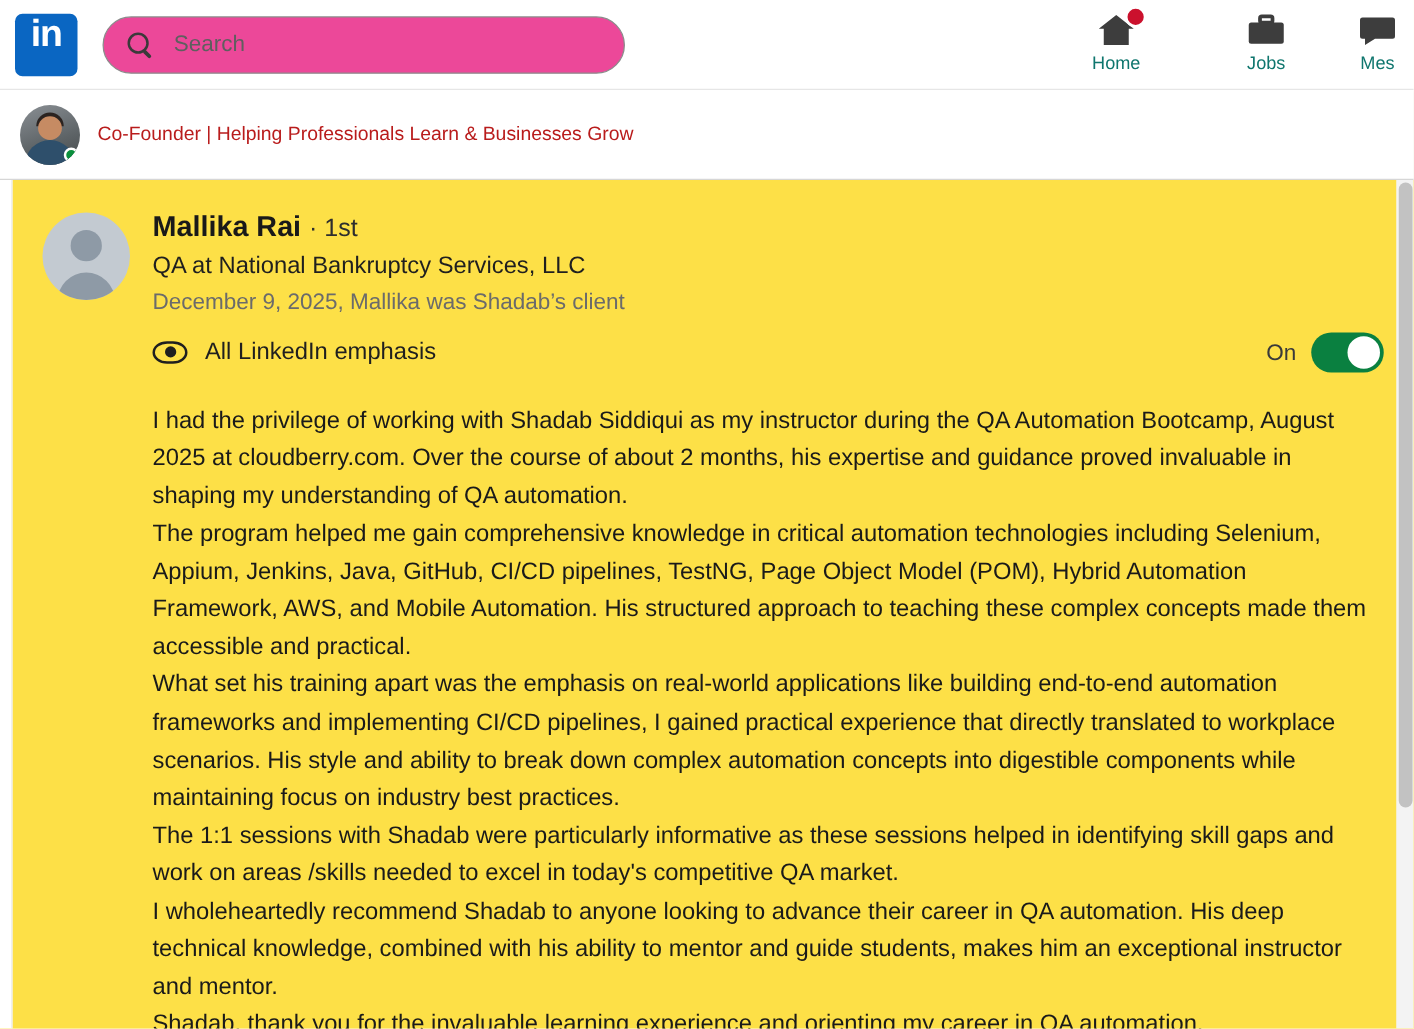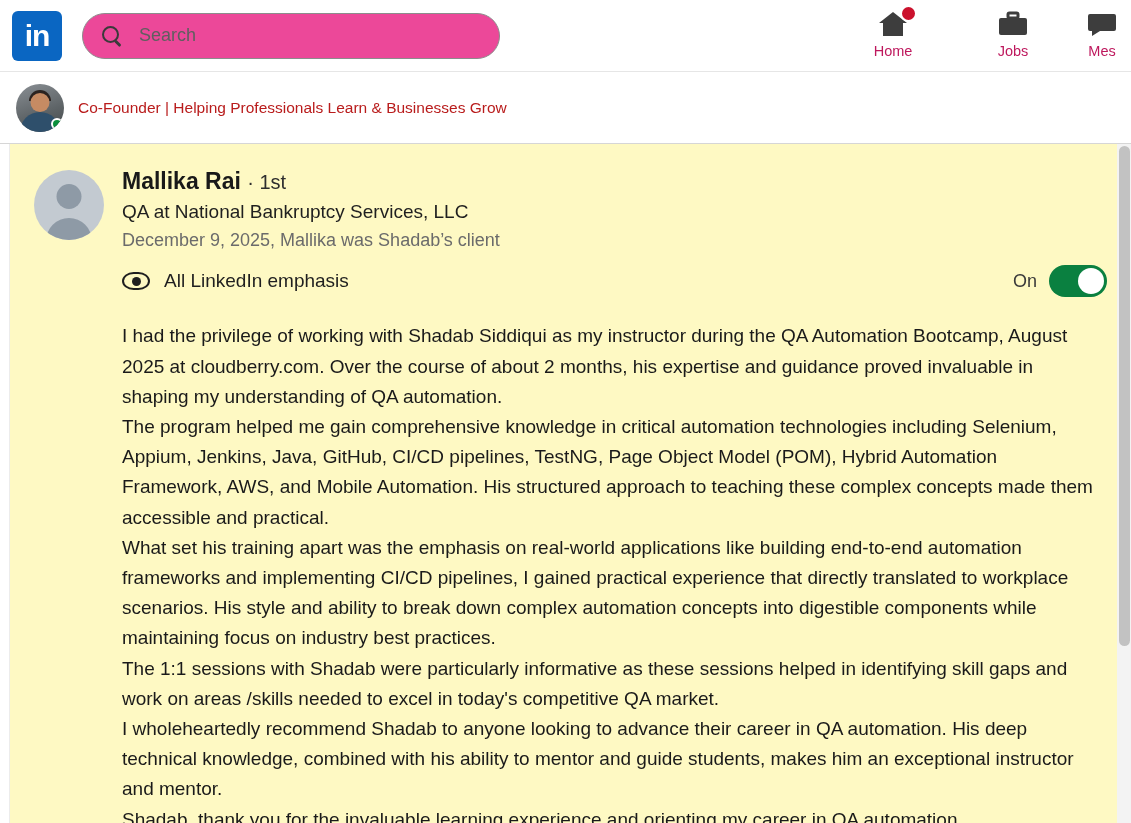--- a/index.html
+++ b/index.html
@@ -26,21 +26,20 @@
   }
   .logo {
     width: 50px;
     height: 50px;
     background: #0a66c2;
     border-radius: 6px;
     color: #fff;
     font-weight: bold;
     font-size: 30px;
     display: flex;
-    align-items: center;
     justify-content: center;
     letter-spacing: -1px;
     font-family: "Liberation Sans", sans-serif;
   }
   .search-box {
     margin-left: 20px;
     width: 418px;
     height: 46px;
     border: 1px solid #8c8c8c;
     border-radius: 24px;
@@ -105,21 +104,21 @@
   }
   .nav-item .nav-ico {
     height: 32px;
     display: flex;
     align-items: center;
     justify-content: center;
     position: relative;
   }
   .nav-label {
     font-size: 14.5px;
-    color: #be185d;
+    color: #0f766e;
     margin-top: 3px;
     white-space: nowrap;
   }
   .nav-item.partial { width: 58px; overflow: hidden; }
   .badge-dot {
     position: absolute;
     top: -3px;
     right: -9px;
     width: 17px;
     height: 17px;
@@ -199,21 +198,21 @@
     font-size: 15.5px;
     color: #b91c1c;
     margin-top: 0;
   }
 
   
   .content {
     position: relative;
     height: calc(823px - 72px - 72px);
     overflow: hidden;
-    background: #fef9c3;
+    background: #fde047;
   }
   .scroll-track {
     position: absolute;
     right: 0; top: 0;
     width: 14px;
     height: 100%;
     background: #f3f3f3;
   }
   .scroll-thumb {
     position: absolute;

